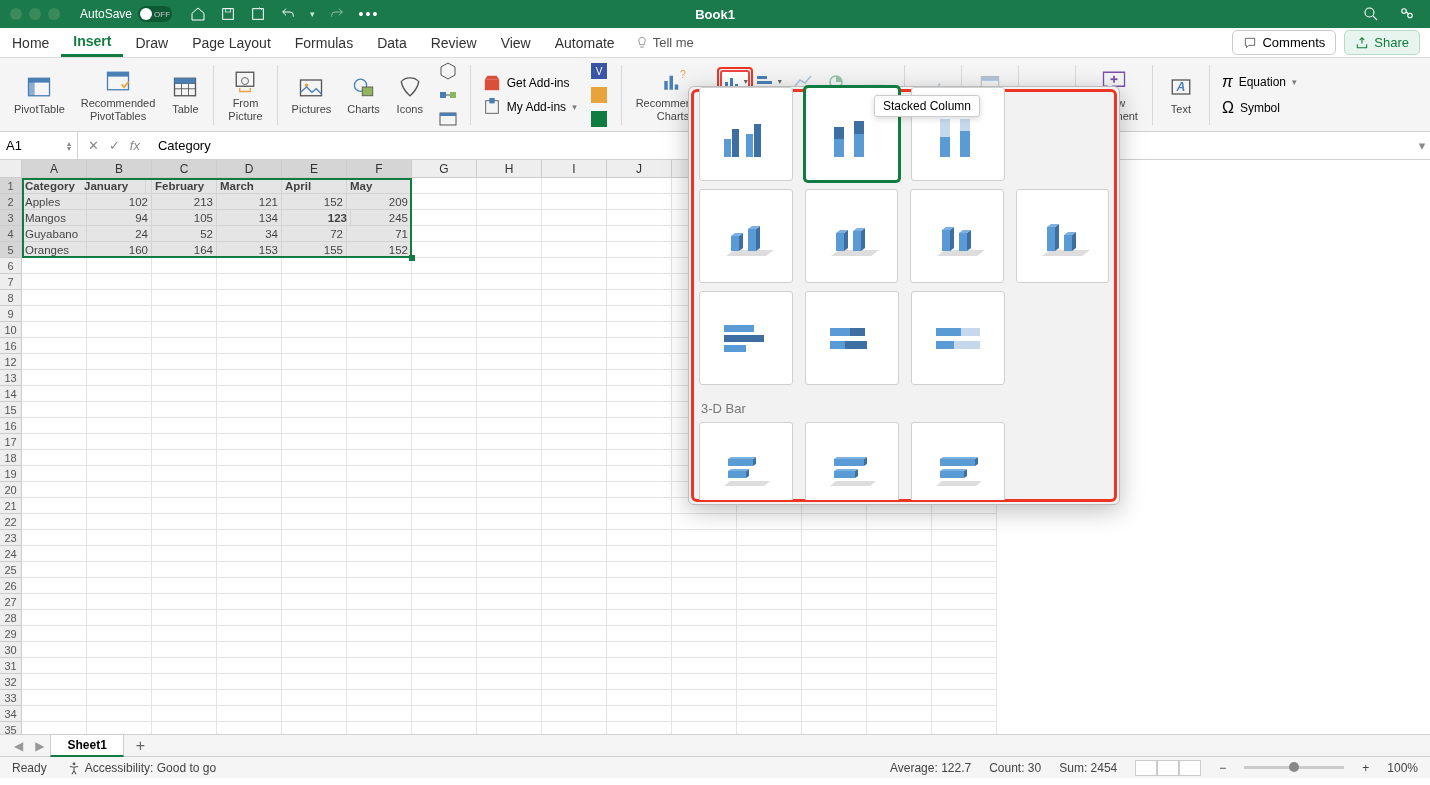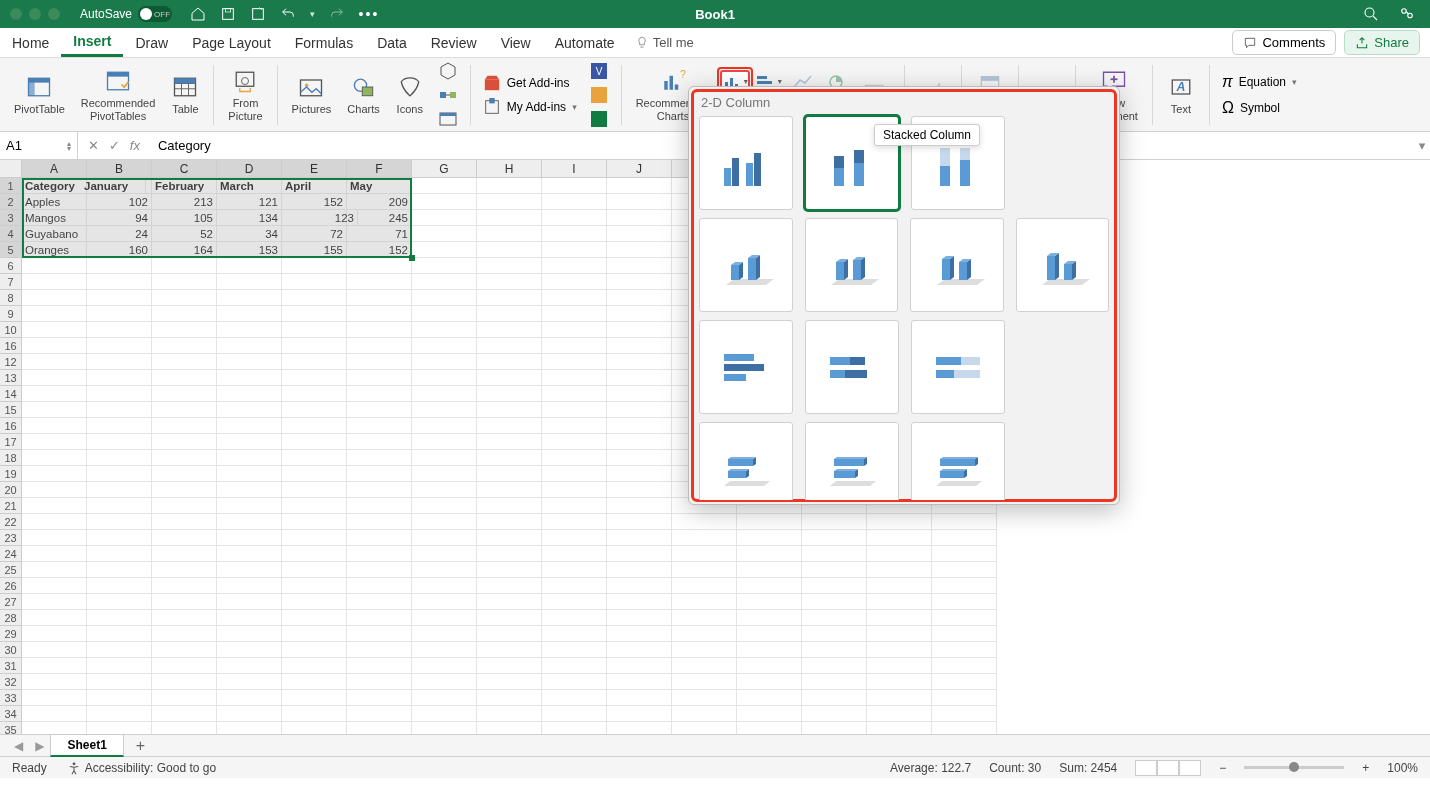--- a/index.html
+++ b/index.html
@@ -1001,21 +1001,21 @@
       <div class="cell " style="left: 0px; top: 16px;">Apples</div>
       <div class="cell num" style="left: 65px; top: 16px;">102</div>
       <div class="cell num" style="left: 130px; top: 16px;">213</div>
       <div class="cell num" style="left: 195px; top: 16px;">121</div>
       <div class="cell num" style="left: 260px; top: 16px;">152</div>
       <div class="cell num" style="left: 325px; top: 16px;">209</div>
       <div class="cell " style="left: 0px; top: 32px;">Mangos</div>
       <div class="cell num" style="left: 65px; top: 32px;">94</div>
       <div class="cell num" style="left: 130px; top: 32px;">105</div>
       <div class="cell num" style="left: 195px; top: 32px;">134</div>
-      <div class="cell num" style="left: 271px; top: 32px;">123</div>
+      <div class="cell num" style="left: 264px; top: 32px; font-weight: bold;">123</div>
       <div class="cell num" style="left: 325px; top: 32px;">245</div>
       <div class="cell " style="left: 0px; top: 48px;">Guyabano</div>
       <div class="cell num" style="left: 65px; top: 48px;">24</div>
       <div class="cell num" style="left: 130px; top: 48px;">52</div>
       <div class="cell num" style="left: 195px; top: 48px;">34</div>
       <div class="cell num" style="left: 260px; top: 48px;">72</div>
       <div class="cell num" style="left: 325px; top: 48px;">71</div>
       <div class="cell " style="left: 0px; top: 64px;">Oranges</div>
       <div class="cell num" style="left: 65px; top: 64px;">160</div>
       <div class="cell num" style="left: 130px; top: 64px;">164</div>
@@ -1023,21 +1023,20 @@
       <div class="cell num" style="left: 260px; top: 64px;">155</div>
       <div class="cell num" style="left: 325px; top: 64px;">152</div>
     </div>
   <div class="selection-fill" style="left:22px;top:18px;width:390px;height:80px;"></div>
   <div class="selection-border" style="left:22px;top:18px;width:390px;height:80px;"></div>
   <div class="fill-handle" style="left:409px;top:95px;"></div>
 </div>
 
 <div class="chart-popup">
   <div class="red-outline"></div>
-  <div class="cp-section-label">2-D Column</div>
   <div class="cp-row" style="position:relative;" id="sec0">
     <div class="tooltip">Stacked Column</div>
   <div class="cp-item">
         <svg width="60" height="50">
           <rect x="8" y="30" width="7" height="18" fill="#5b9bd5"></rect>
           <rect x="16" y="20" width="7" height="28" fill="#3e6fa3"></rect>
           <rect x="30" y="25" width="7" height="23" fill="#5b9bd5"></rect>
           <rect x="38" y="15" width="7" height="33" fill="#3e6fa3"></rect>
         </svg>
       </div>
@@ -1122,20 +1121,21 @@
       </div>
       <div class="cp-item">
         <svg width="60" height="50">
           <rect x="8" y="15" width="44" height="8" fill="#c6d9ec"></rect>
           <rect x="8" y="15" width="25" height="8" fill="#5b9bd5"></rect>
           <rect x="8" y="28" width="44" height="8" fill="#c6d9ec"></rect>
           <rect x="8" y="28" width="18" height="8" fill="#5b9bd5"></rect>
         </svg>
       </div>
     </div>
+  <div class="cp-section-label">3-D Bar</div>
   <div class="cp-row" id="sec3" style="height:78px;overflow:hidden;">
       <div class="cp-item">
         <svg width="60" height="50">
           <path d="M8 42l40 0 6-5-40 0z" fill="#ddd"></path>
           <path d="M12 15l25 0 0 7 -25 0z" fill="#5b9bd5"></path>
           <path d="M37 15l3-2 0 7-3 2z" fill="#3e6fa3"></path>
           <path d="M12 15l3-2 25 0-3 2z" fill="#7bb0e0"></path>
           <path d="M12 27l18 0 0 7 -18 0z" fill="#5b9bd5"></path>
           <path d="M30 27l3-2 0 7-3 2z" fill="#3e6fa3"></path>
           <path d="M12 27l3-2 18 0-3 2z" fill="#7bb0e0"></path>

